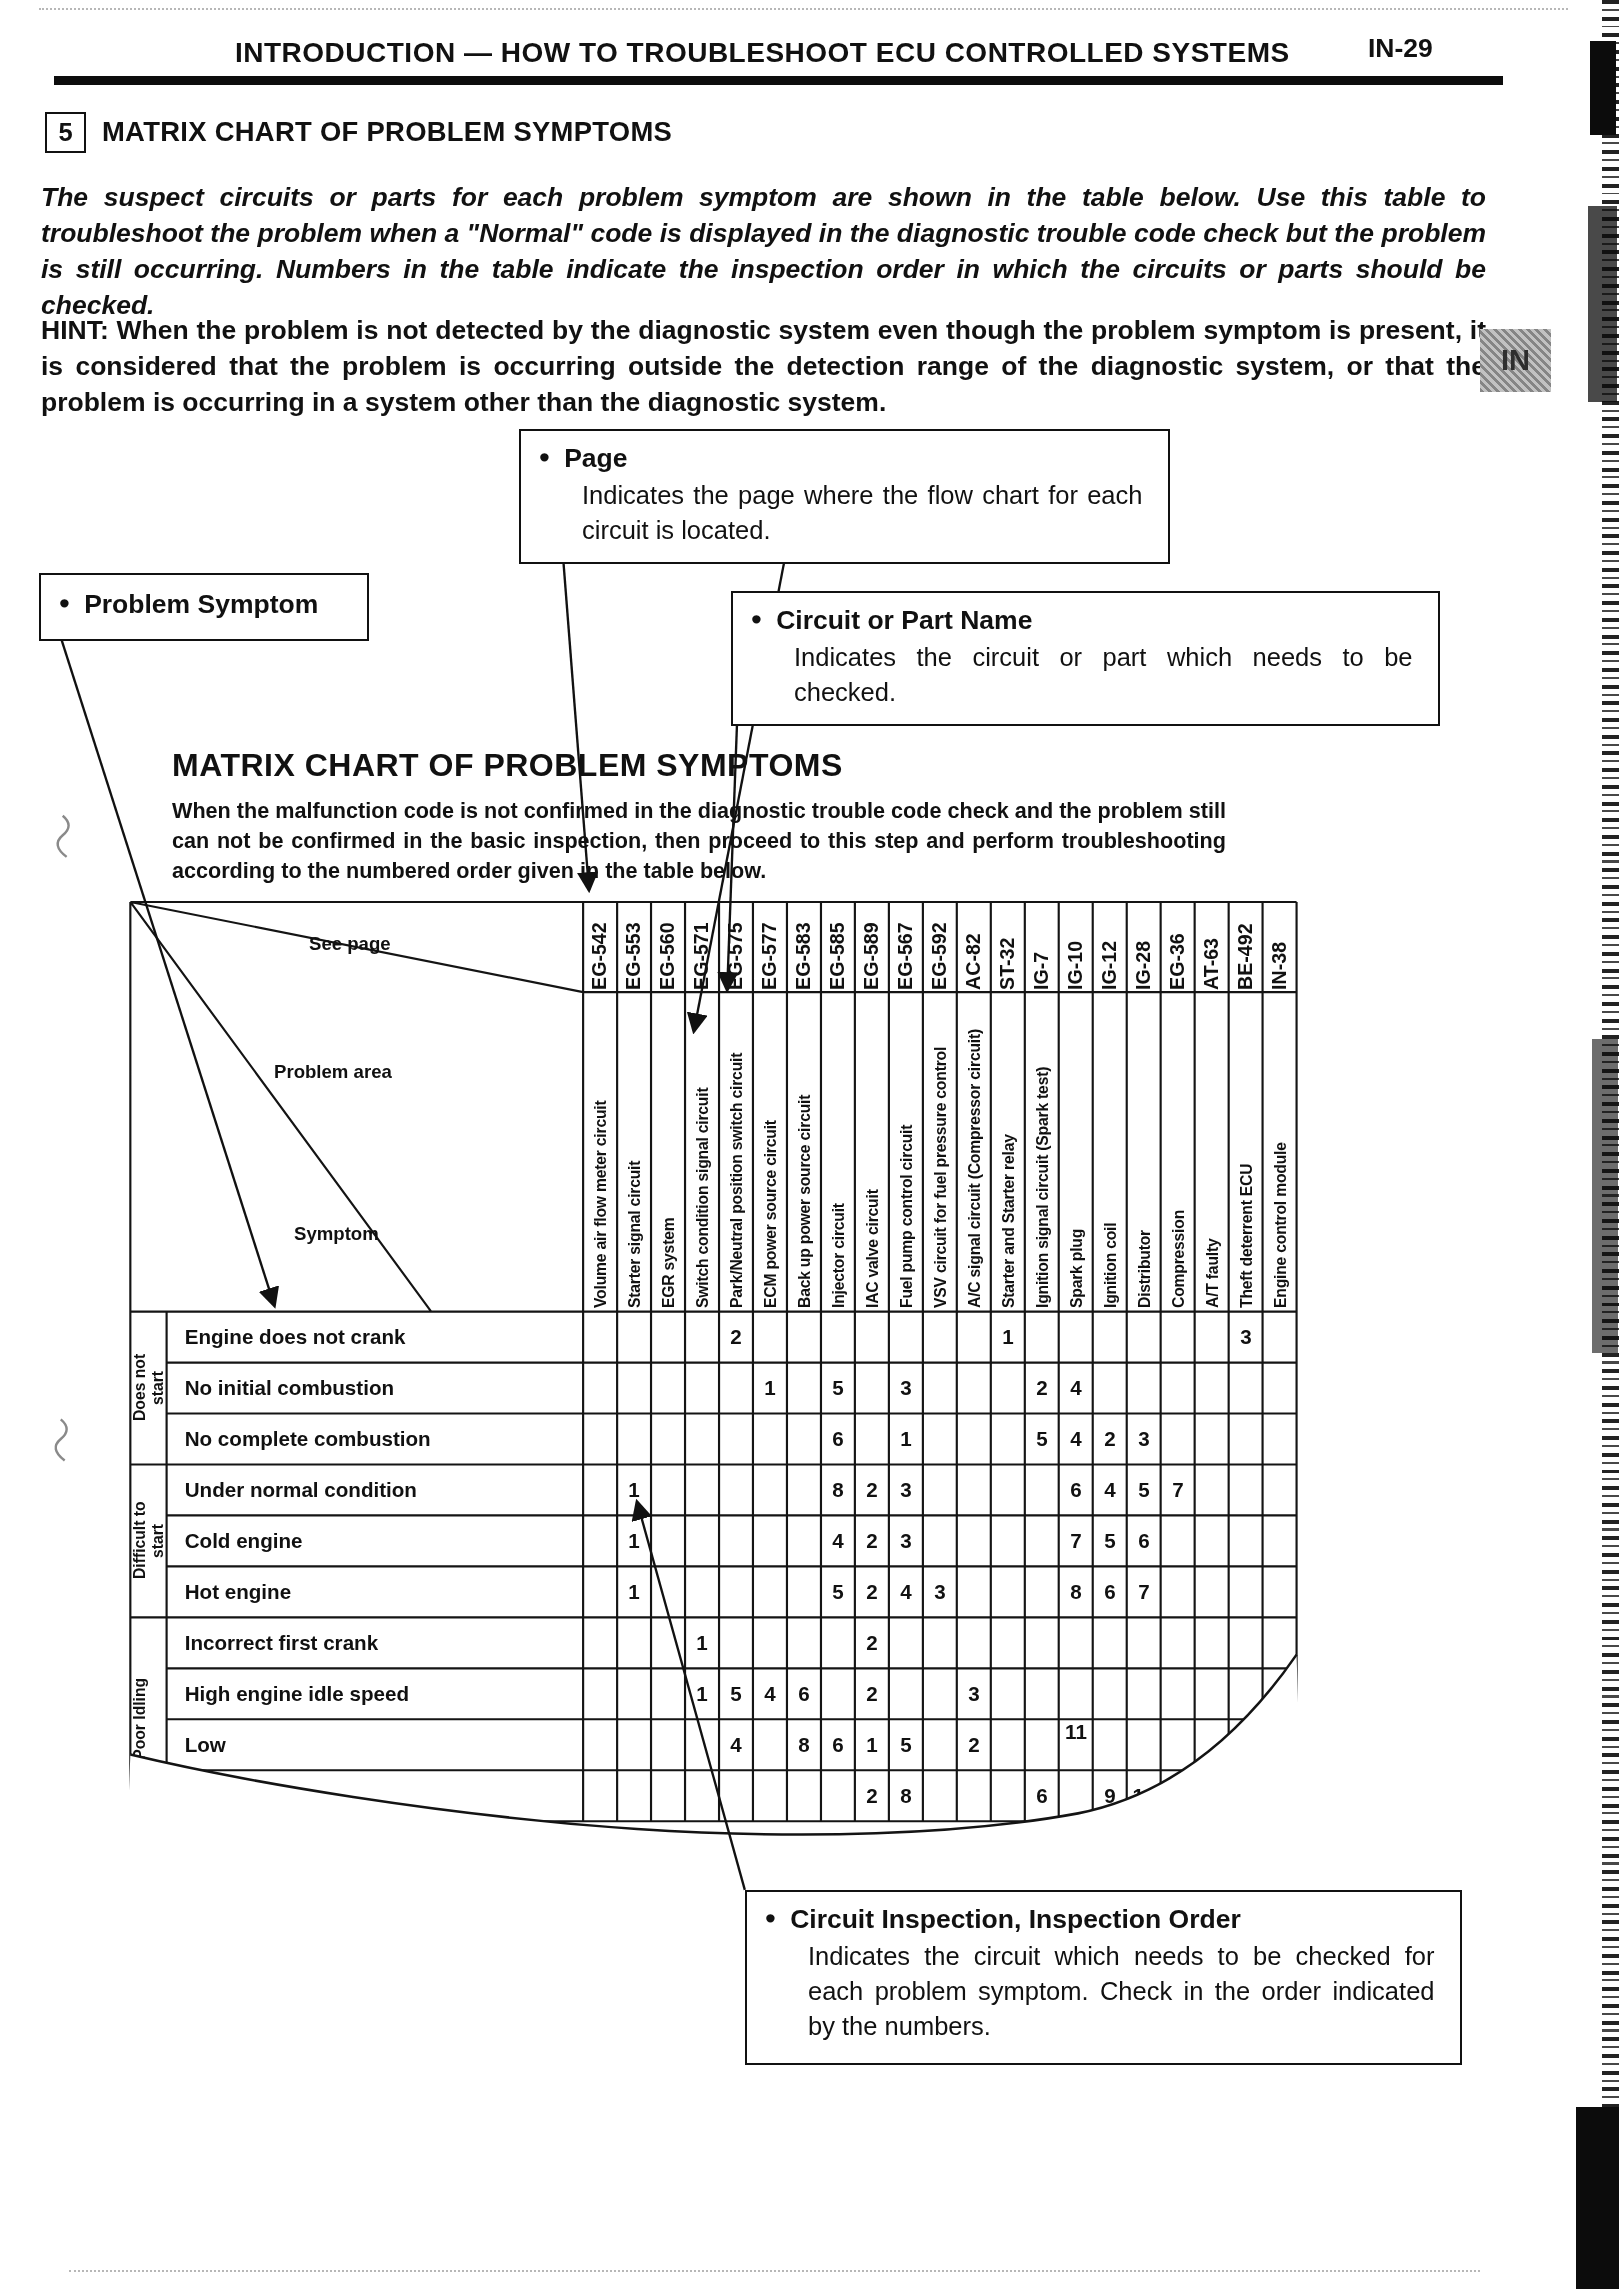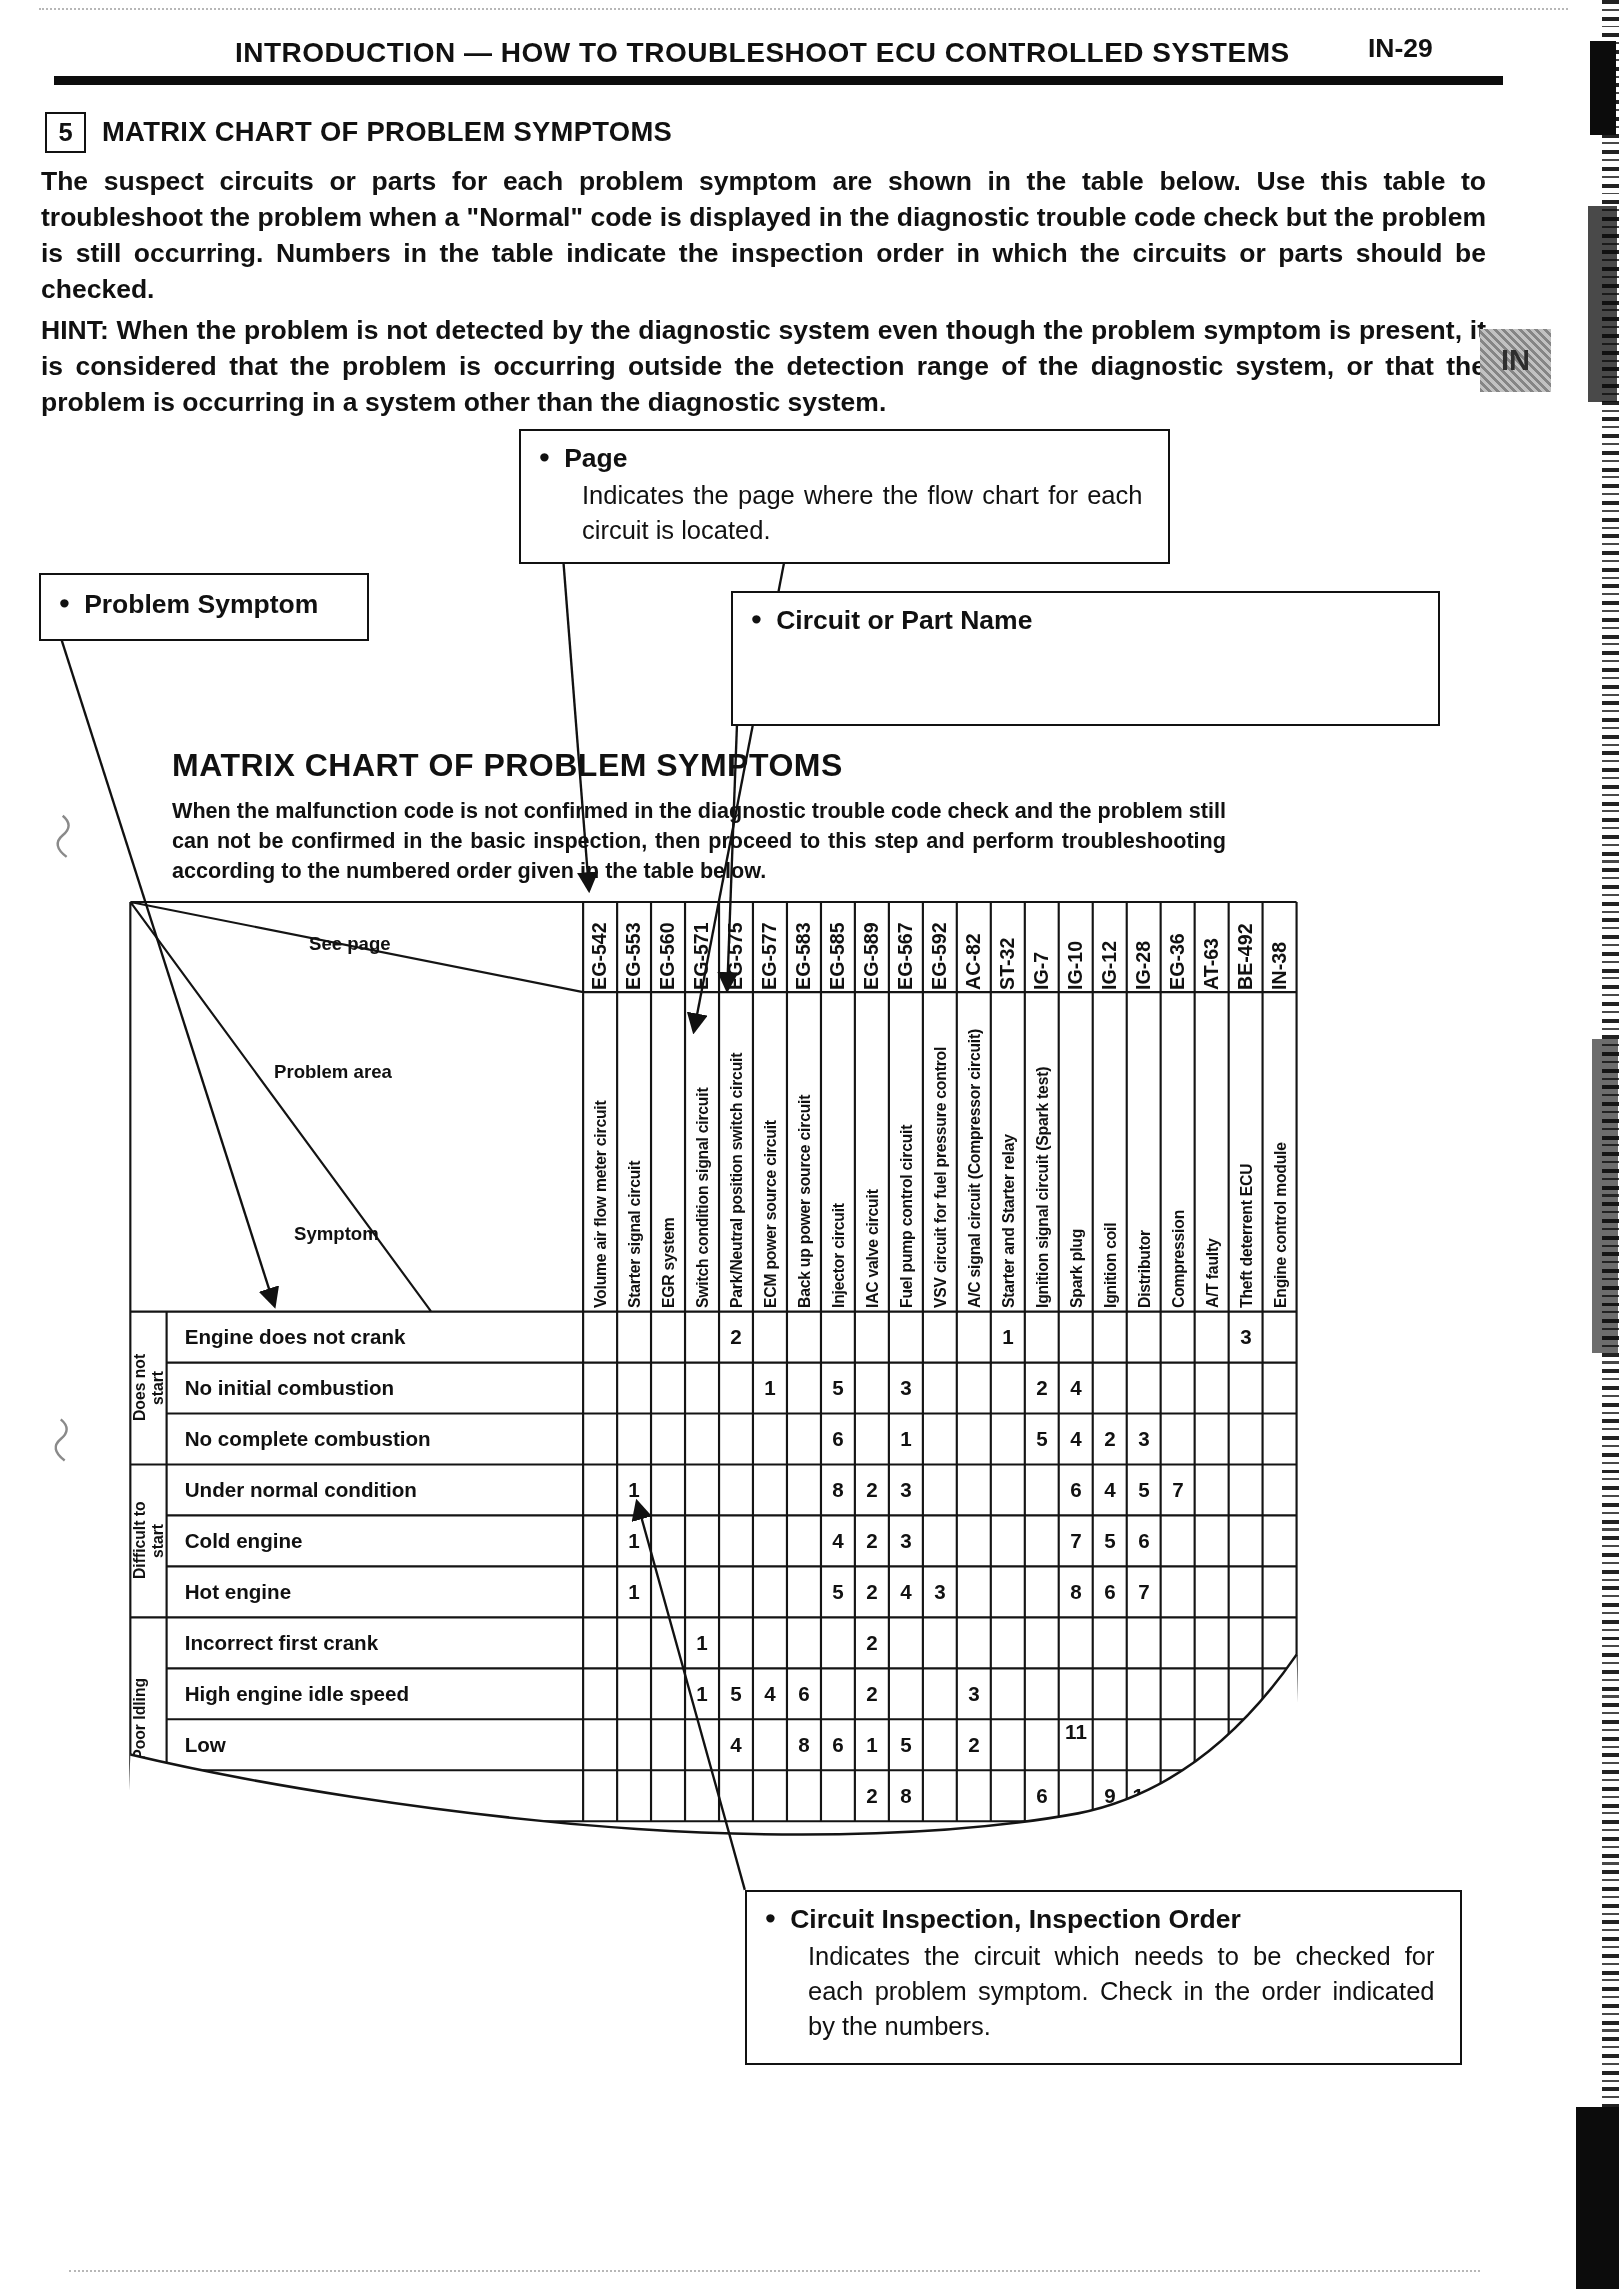--- a/index.html
+++ b/index.html
@@ -8,21 +8,21 @@
   .abs{position:absolute;}
   
   #hdr-title{left:235px;top:37px;font-size:28px;font-weight:bold;letter-spacing:0.5px;white-space:nowrap;}
   #hdr-page{left:1368px;top:33px;font-size:26.5px;font-weight:bold;}
   #hdr-rule{left:54px;top:76px;width:1449px;height:8.8px;background:#0d0d0d;}
   
   #sec-num{left:45px;top:112px;width:37px;height:37px;border:2.9px solid #111;font-size:25.5px;font-weight:bold;
            display:flex;align-items:center;justify-content:center;}
   #sec-title{left:102px;top:116px;font-size:27.4px;font-weight:bold;letter-spacing:0.3px;}
   .para{left:41px;width:1445px;font-size:26.5px;font-weight:bold;line-height:36px;text-align:justify;}
-  #para1{top:163px;}
+  #para1{top:179px;font-style:italic;}
   #para2{top:312px;}
   
   .callout{border:2.9px solid #111;background:#fff;z-index:40;}
   .co-title{font-size:26.5px;font-weight:bold;margin:11.8px 0 3.9px 0;display:flex;}
   .bullet{font-size:19.6px;margin:2px 13.7px 0 17.6px;}
   .co-body{font-size:25.5px;font-weight:normal;line-height:35px;text-align:justify;margin:2px 25.5px 9.8px 61px;}
   #box-page{left:519px;top:429px;width:647px;height:131px;}
   #box-symptom{left:39px;top:573px;width:326px;height:64px;}
   #box-circuit{left:731px;top:591px;width:705px;height:131px;}
   #box-inspection{left:745px;top:1890px;width:713px;height:171px;}
@@ -225,20 +225,21 @@
     <div class="co-title" style="margin-top:13.7px;">
         <span class="bullet">●</span>
         <span>Problem Symptom</span>
       </div>
   </div>
   <div class="abs callout" id="box-circuit">
     <div class="co-title">
         <span class="bullet">●</span>
         <span>Circuit or Part Name</span>
       </div>
+    <div class="co-body">Indicates the circuit or part which needs to be checked.</div>
   </div>
   <div class="abs callout" id="box-inspection">
     <div class="co-title">
         <span class="bullet">●</span>
         <span>Circuit Inspection, Inspection Order</span>
       </div>
     <div class="co-body">Indicates the circuit which needs to be checked for each problem symptom. Check in the order indicated by the numbers.</div>
   </div>
 
   <div class="abs" id="tab-in">IN</div>

